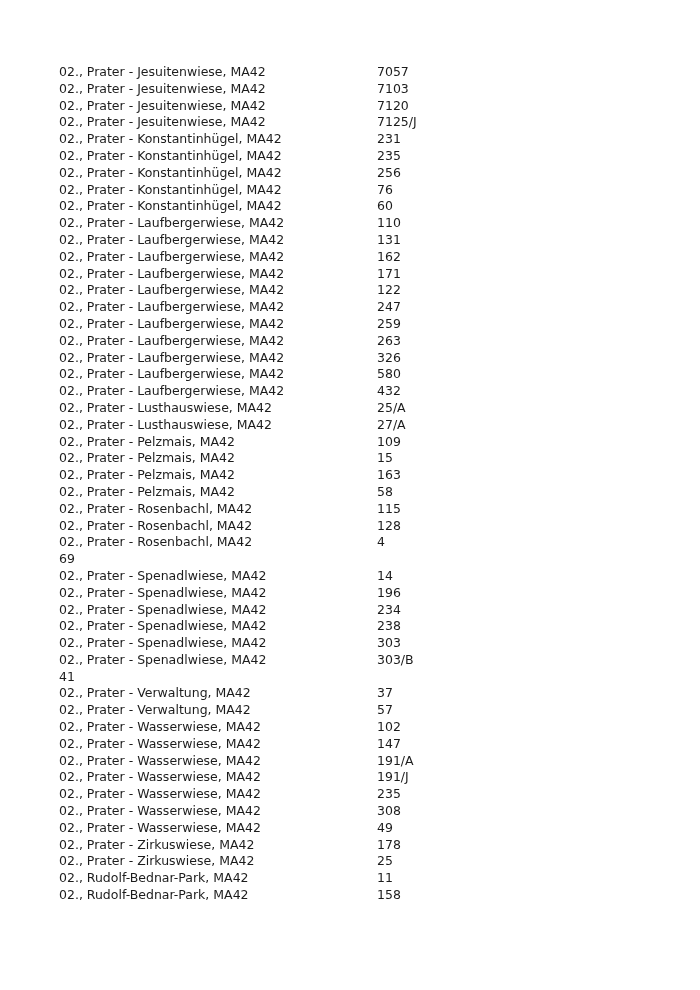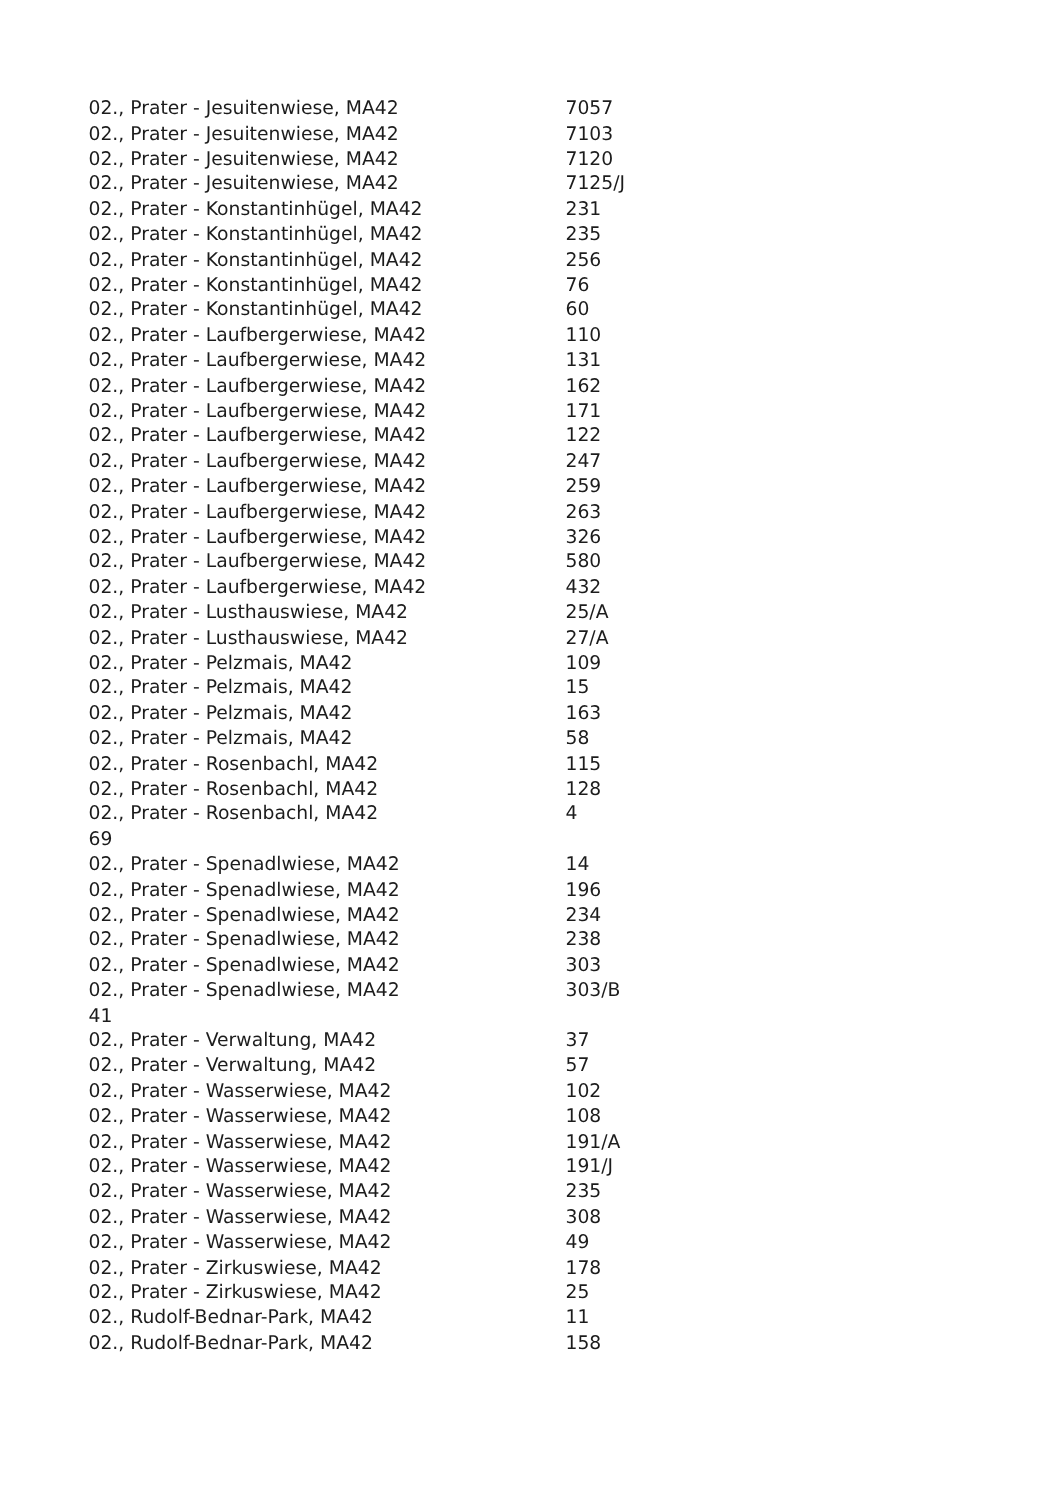--- a/index.html
+++ b/index.html
@@ -238,21 +238,21 @@
     <span class="num">57</span>
   </div>
 
   <div class="row">
     <span class="loc">02., Prater - Wasserwiese, MA42</span>
     <span class="num">102</span>
   </div>
 
   <div class="row">
     <span class="loc">02., Prater - Wasserwiese, MA42</span>
-    <span class="num">108</span>
+    <span class="num">147</span>
   </div>
 
   <div class="row">
     <span class="loc">02., Prater - Wasserwiese, MA42</span>
     <span class="num">191/A</span>
   </div>
 
   <div class="row">
     <span class="loc">02., Prater - Wasserwiese, MA42</span>
     <span class="num">191/J</span>

